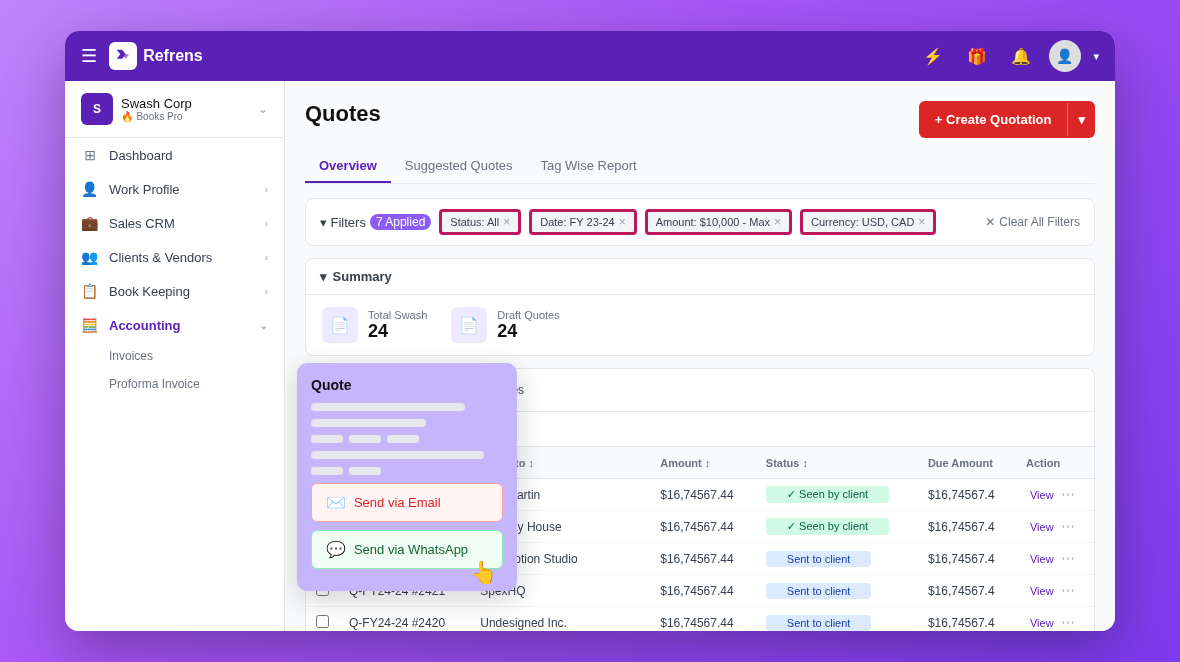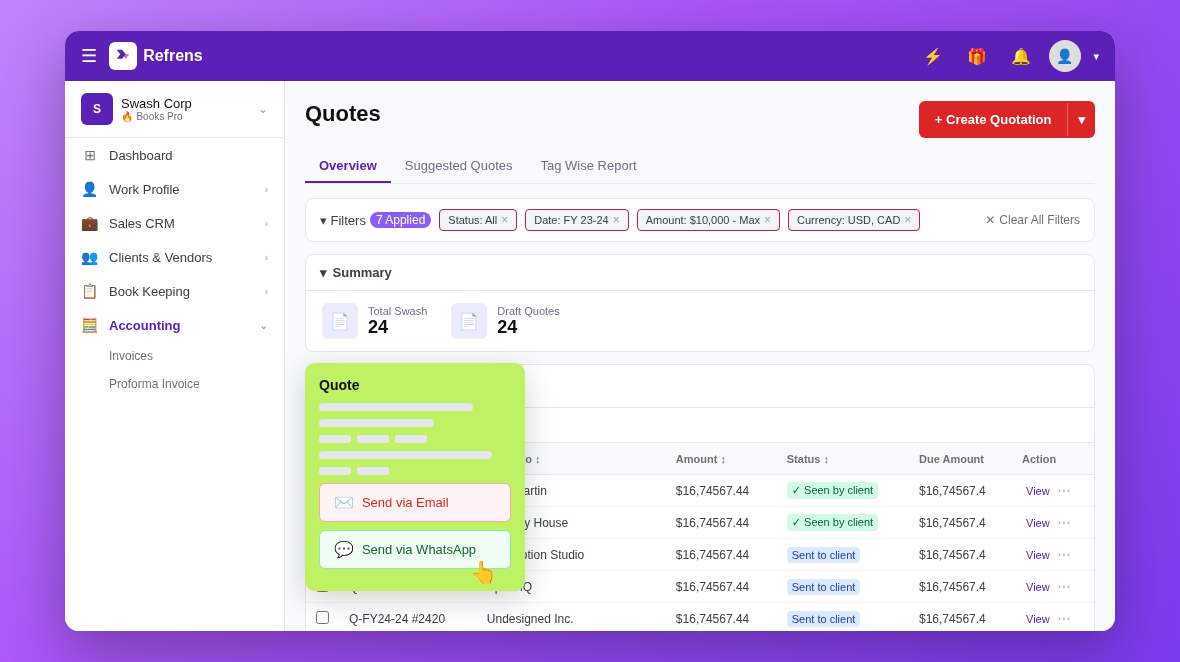--- a/index.html
+++ b/index.html
@@ -148,21 +148,21 @@
     .filter-toggle {
       display: flex; align-items: center; gap: 4px;
       font-size: 13px; color: #374151; cursor: pointer; font-weight: 500;
     }
     .filter-badge {
       background: #8b5cf6; color: #fff;
       font-size: 12px; padding: 1px 6px; border-radius: 10px;
     }
     .filter-chip {
       display: flex; align-items: center; gap: 4px;
-      background: #f3f4f6; border: 1px solid #be185d;
+      background: #f3f4f6; border: 3px solid #be185d;
       border-radius: 4px; padding: 3px 8px; font-size: 11px; color: #374151;
     }
     .filter-chip .x { color: #9ca3af; cursor: pointer; font-size: 12px; }
     .filter-spacer { flex: 1; }
     .clear-filters-btn {
       display: flex; align-items: center; gap: 4px;
       font-size: 12px; color: #6b7280; cursor: pointer; background: none; border: none;
     }
     
     .summary-section {
@@ -215,35 +215,35 @@
       border-bottom: 1px solid #e5e7eb; white-space: nowrap;
     }
     td {
       padding: 7px 10px; border-bottom: 1px solid #f3f4f6;
       color: #374151; white-space: nowrap;
     }
     .checkbox-col { width: 30px; }
     .quote-link { color: #5b21b6; font-weight: 500; }
     .status-badge {
       display: inline-flex; align-items: center; gap: 3px;
-      padding: 2px 5px; border-radius: 4px; font-size: 11px; font-weight: 500;
+      padding: 2px 21px; border-radius: 4px; font-size: 11px; font-weight: 500;
     }
     .status-seen { background: #d1fae5; color: #065f46; }
     .status-sent { background: #dbeafe; color: #1e40af; }
     .action-btn {
       font-size: 11px; color: #5b21b6; cursor: pointer;
       background: none; border: none; padding: 2px 4px;
     }
     .action-dots { color: #9ca3af; cursor: pointer; font-size: 14px; }
     
     .quote-popup {
       position: absolute;
-      left: 20px; bottom: 40px;
+      left: 12px; bottom: 40px;
       width: 220px;
-      background: #bef264;
+      background: #c4b5fd;
       border-radius: 10px;
       box-shadow: 0 8px 30px rgba(0,0,0,0.18);
       padding: 14px;
       z-index: 100;
     }
     .popup-skeleton-line {
       height: 8px; background: #e5e7eb; border-radius: 4px;
       margin-bottom: 8px;
     }
     .popup-skeleton-line.short { width: 60%; }

